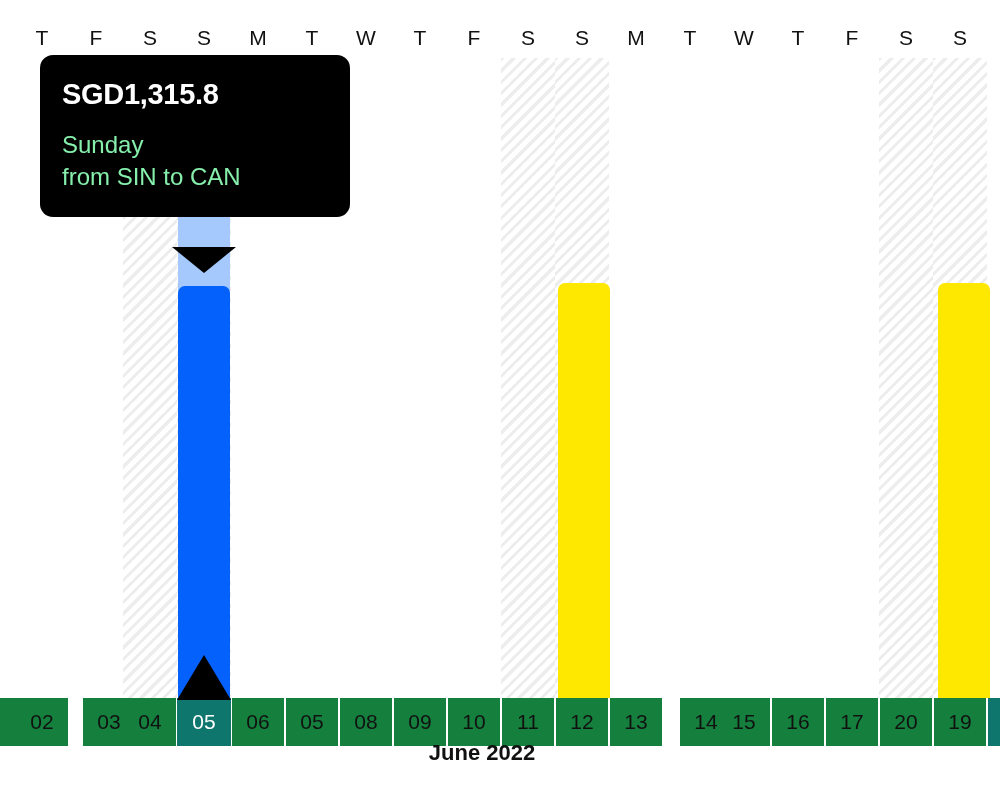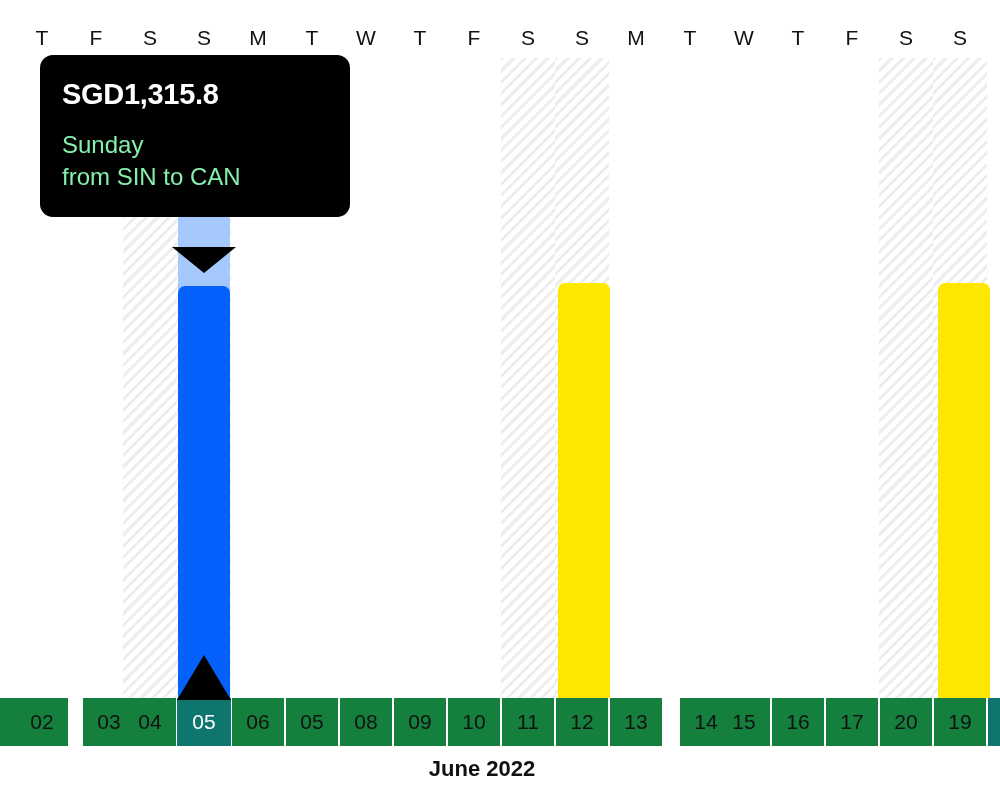--- a/index.html
+++ b/index.html
@@ -135,21 +135,21 @@
   }
   .date-cell.selected {
     background: #0f766e;
     color: #ffffff;
     width: 54px;
   }
 
   
   .month-label {
     position: absolute;
-    left: 0; top: 756px;
+    left: 0; top: 740px;
     width: 964px;
     text-align: center;
     font-size: 22px;
     font-weight: bold;
     color: #111111;
   }
 </style>
 </head>
 <body>
 

